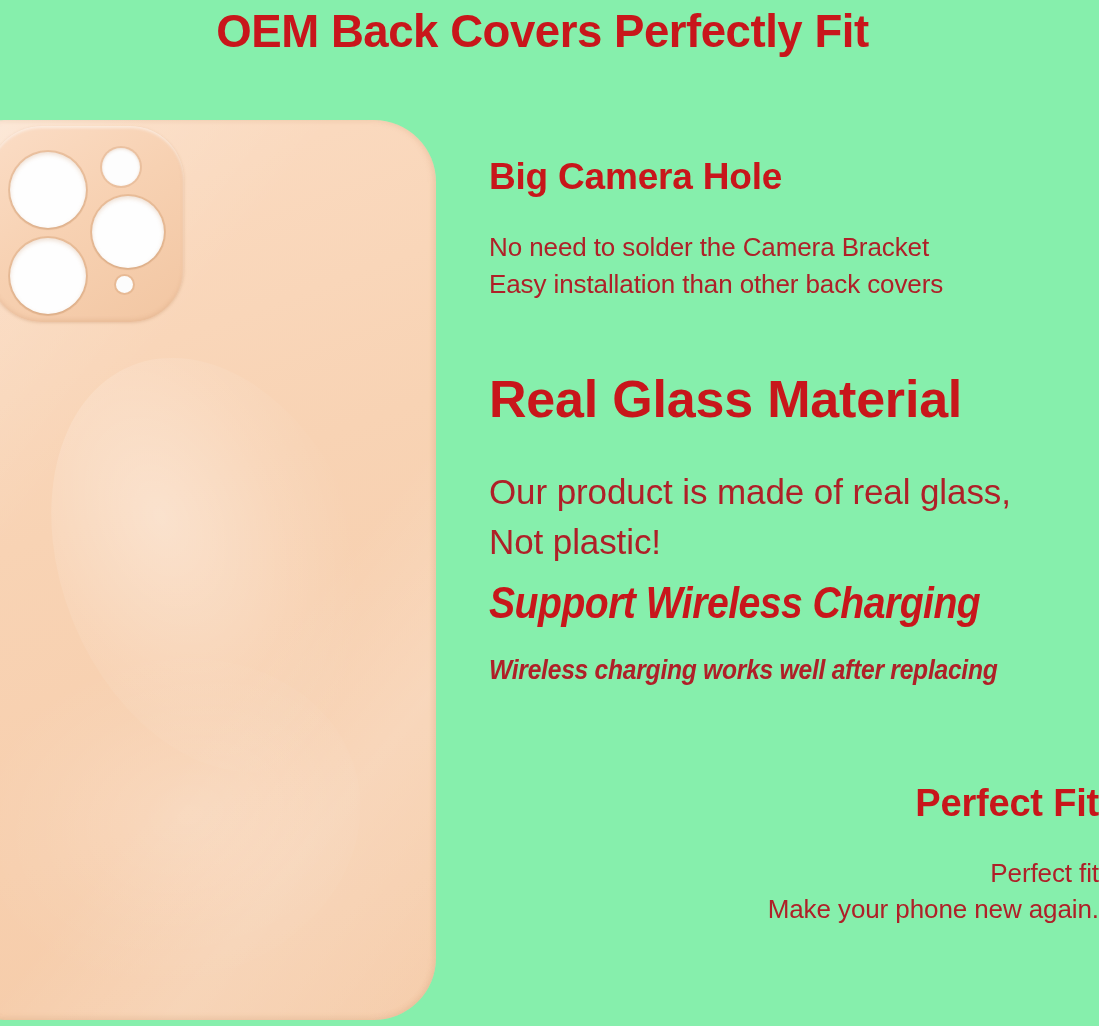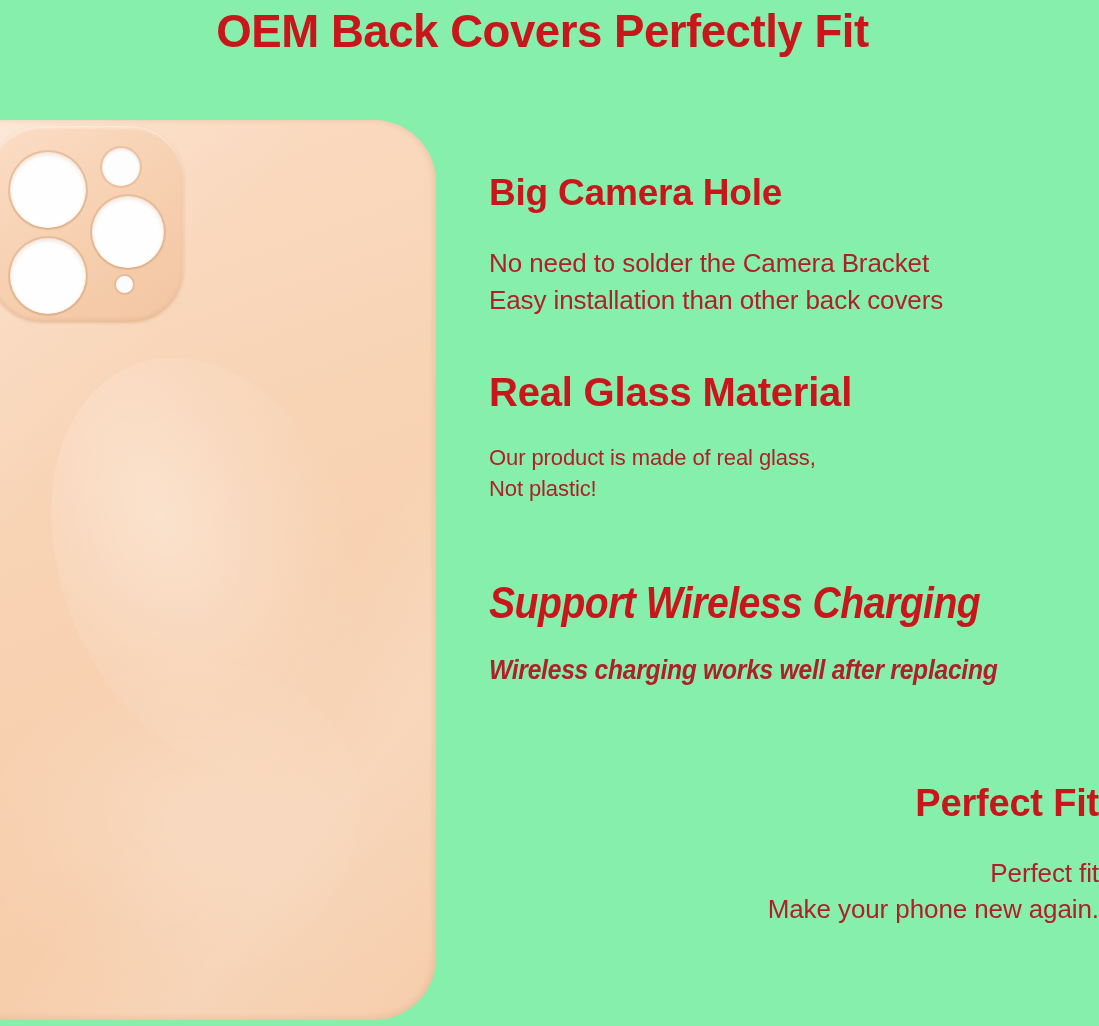--- a/index.html
+++ b/index.html
@@ -158,27 +158,27 @@
     line-height: 1.12;
   }
   .f-body {
     color: #AF2028;
     line-height: 1.42;
     white-space: pre-line;
   }
 
   
   .feature-1 { top: 156px; }
-  .feature-1 .f-head { font-size: 37px; letter-spacing: -0.2px; margin-top: 16px; }
+  .feature-1 .f-head { font-size: 37px; letter-spacing: -0.2px; }
   .feature-1 .f-body { font-size: 26px; margin-top: 32px; letter-spacing: -0.1px; }
 
   
   .feature-2 { top: 370px; }
-  .feature-2 .f-head { font-size: 40px; letter-spacing: -0.2px; }
-  .feature-2 .f-body { font-size: 22px; margin-top: 27px; letter-spacing: -0.1px; }
+  .feature-2 .f-head { font-size: 52px; letter-spacing: -0.2px; }
+  .feature-2 .f-body { font-size: 35px; margin-top: 39px; letter-spacing: -0.1px; }
 
   
   .feature-3 { top: 578px; font-style: italic; }
   .feature-3 .f-head {
     font-size: 45px;
     letter-spacing: -0.6px;
     transform: scaleX(0.87);
     transform-origin: left center;
     display: inline-block;
   }

